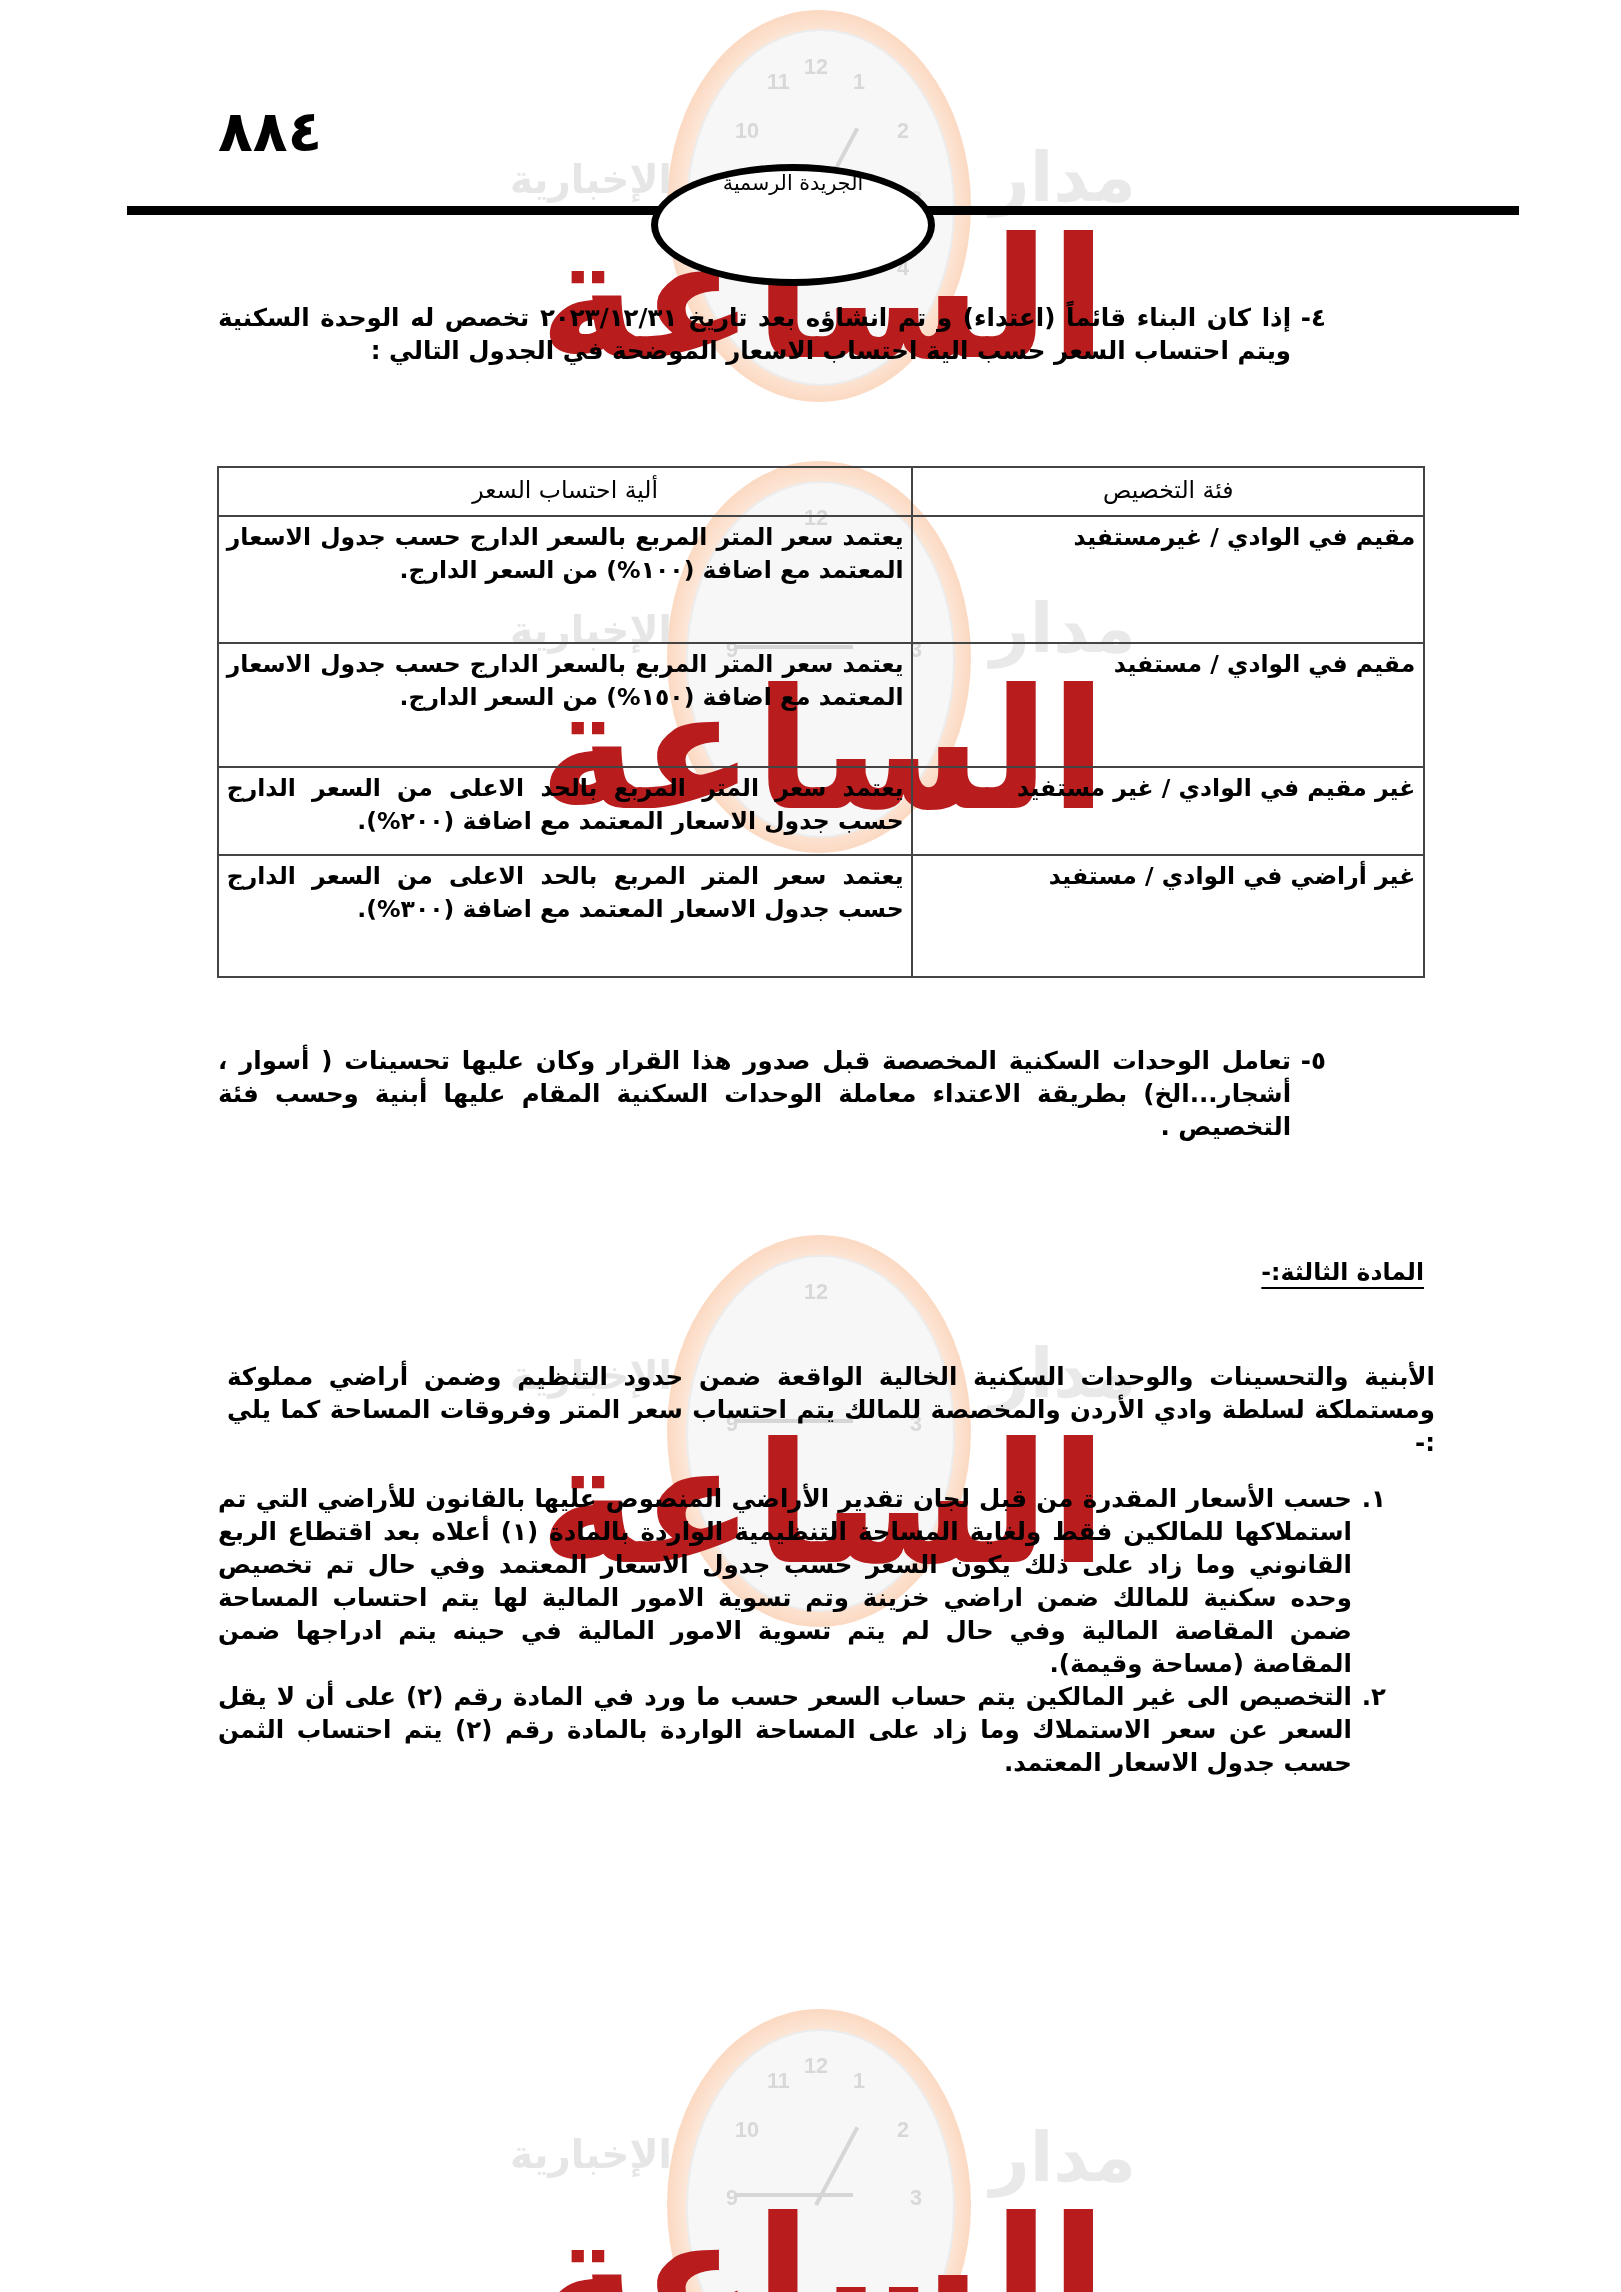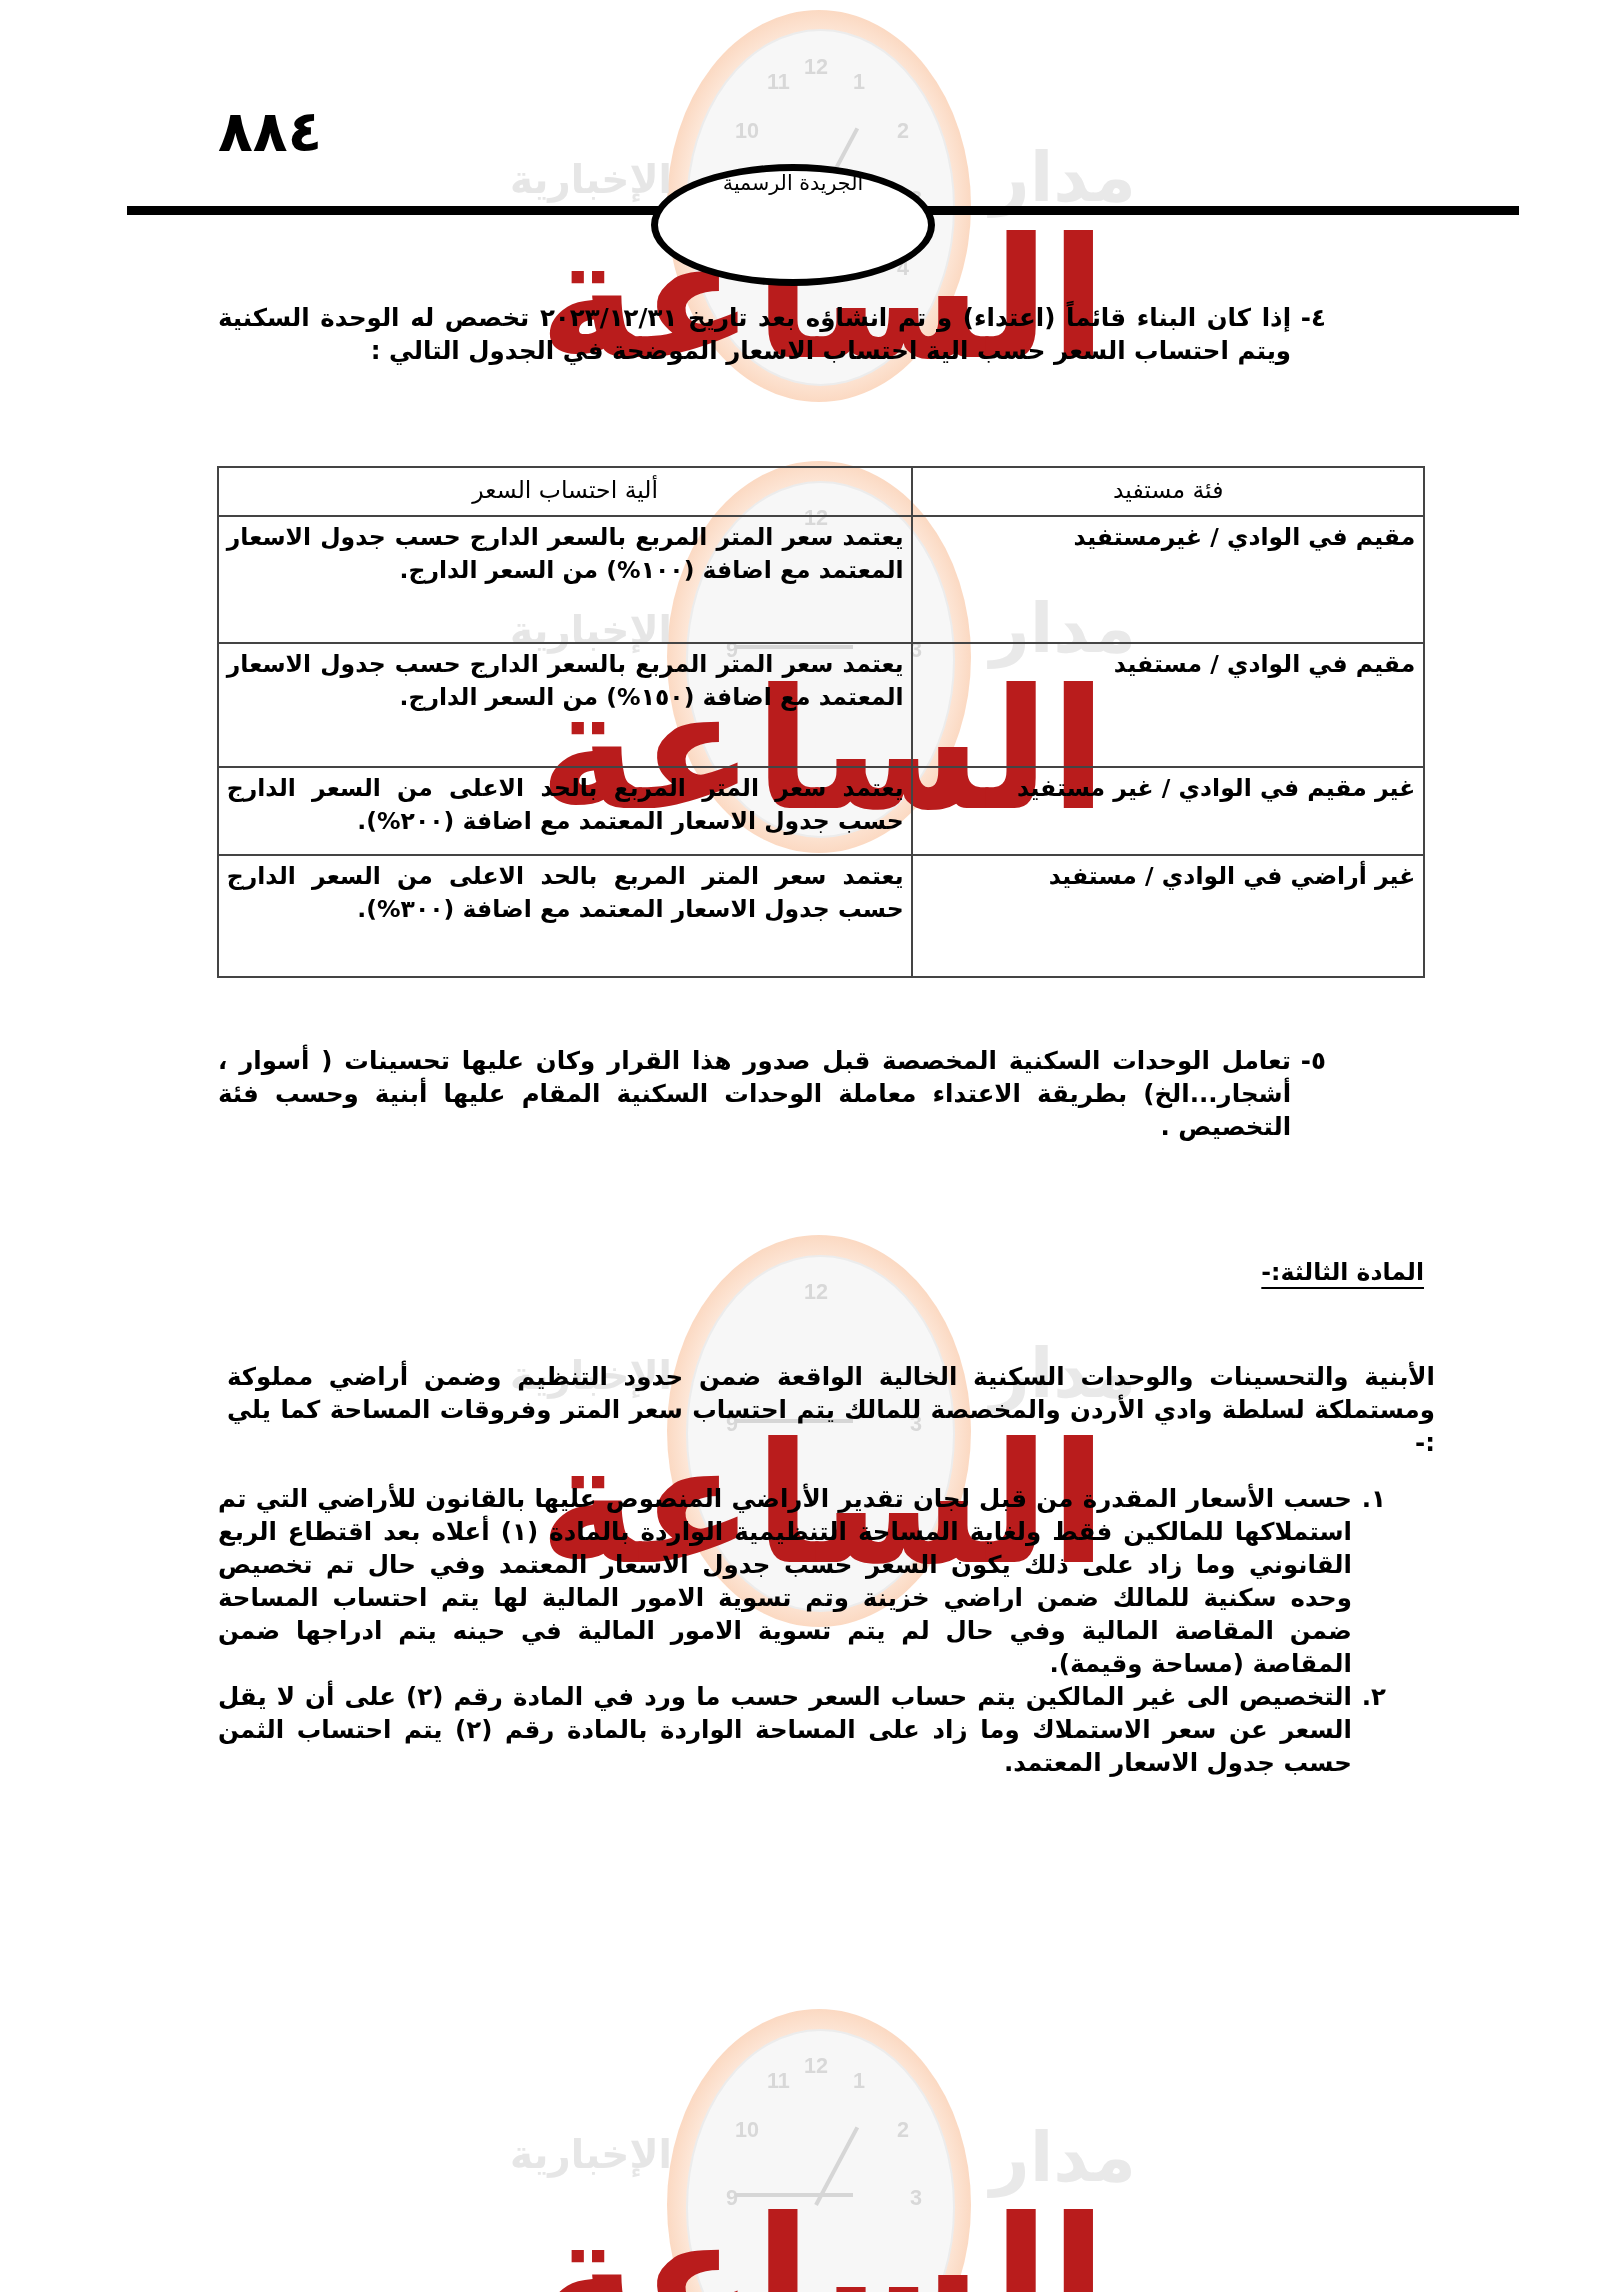--- a/index.html
+++ b/index.html
@@ -265,21 +265,21 @@
 <div class="content" style="left:218px; top:301px; width:1108px; right:auto;">
   <div class="para-item">
     <span class="marker">٤-</span>
     <span class="text">إذا كان البناء قائماً (اعتداء) و تم انشاؤه بعد تاريخ ٢٠٢٣/١٢/٣١ تخصص له الوحدة السكنية ويتم احتساب السعر حسب الية احتساب الاسعار الموضحة في الجدول التالي :</span>
   </div>
 </div>
 
 <table class="pricing-table">
   <thead>
     <tr>
-      <th>فئة مستفيد</th>
+      <th>فئة التخصيص</th>
       <th>ألية احتساب السعر</th>
     </tr>
   </thead>
   <tbody>
     <tr style="height:127px;">
       <td class="cat">مقيم في الوادي / غيرمستفيد</td>
       <td class="mech">يعتمد سعر المتر المربع بالسعر الدارج حسب جدول الاسعار المعتمد مع اضافة (١٠٠%) من السعر الدارج.</td>
     </tr>
     <tr style="height:124px;">
       <td class="cat">مقيم في الوادي / مستفيد</td>

